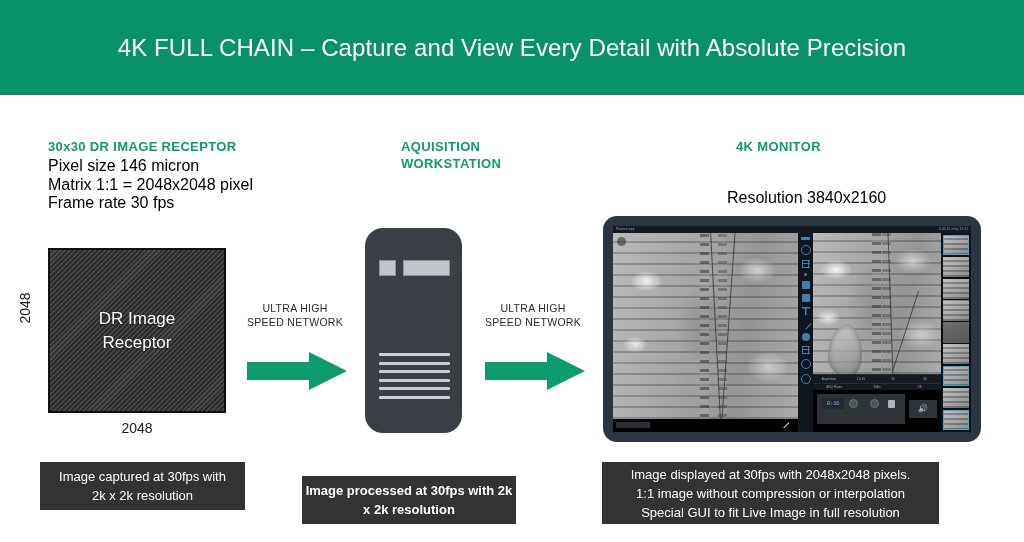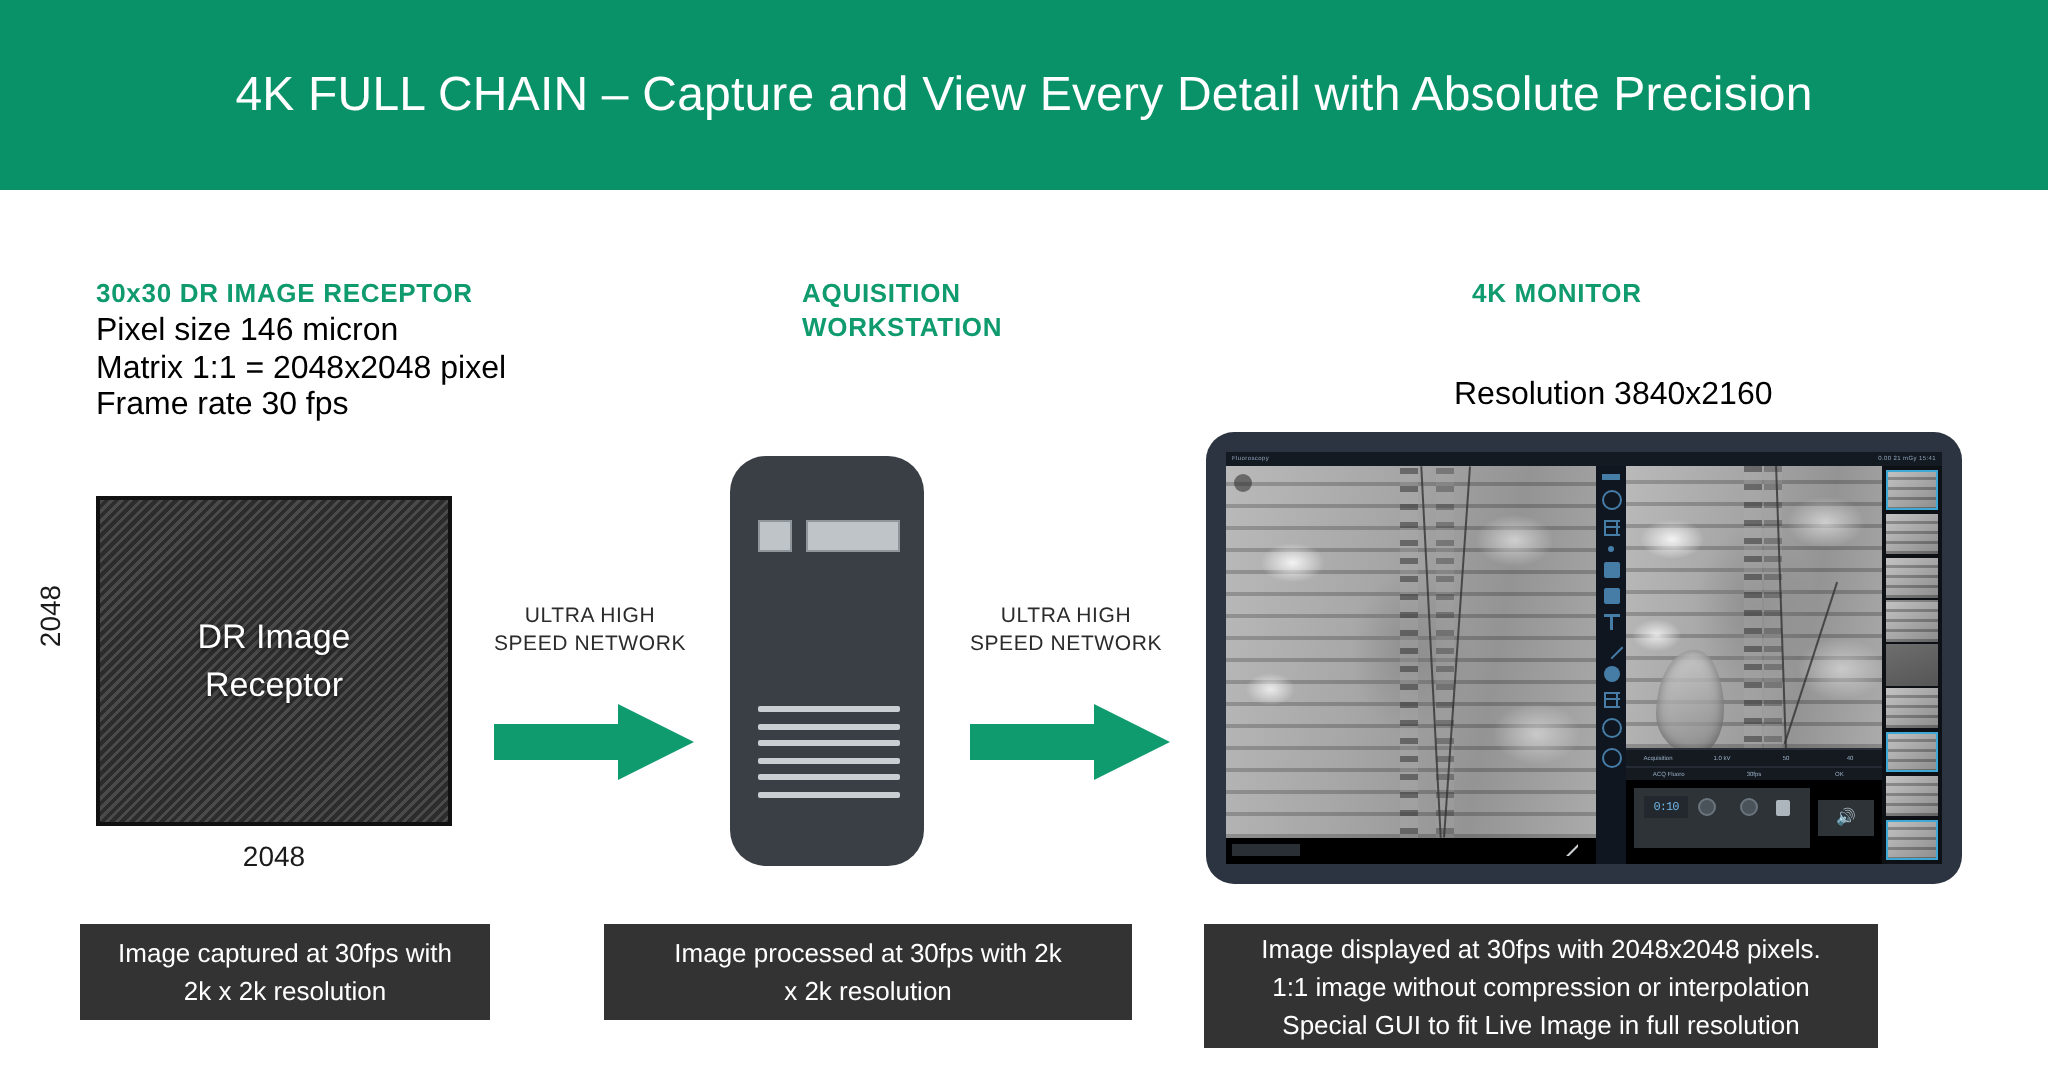--- a/index.html
+++ b/index.html
@@ -450,21 +450,21 @@
     align-items: center;
     justify-content: center;
     text-align: center;
     font-size: 13px;
     line-height: 19px;
     white-space: pre-line;
     padding: 7px 2px;
     box-sizing: border-box;
   }
   #caption-receptor   { left: 40px;  top: 462px; width: 205px; height: 48px; }
-  #caption-workstation{ left: 302px; top: 462px; width: 264px; height: 48px; }
+  #caption-workstation{ left: 302px; top: 476px; width: 214px; height: 48px; font-weight: bold; }
   #caption-monitor    { left: 602px; top: 462px; width: 337px; height: 62px; }
 </style>
 </head>
 <body>
 
 <div id="header-bar">
   <div id="header-title">4K FULL CHAIN – Capture and View Every Detail with Absolute Precision</div>
 </div>
 
 <div class="col-heading" id="heading-receptor">30x30 DR IMAGE RECEPTOR</div>

